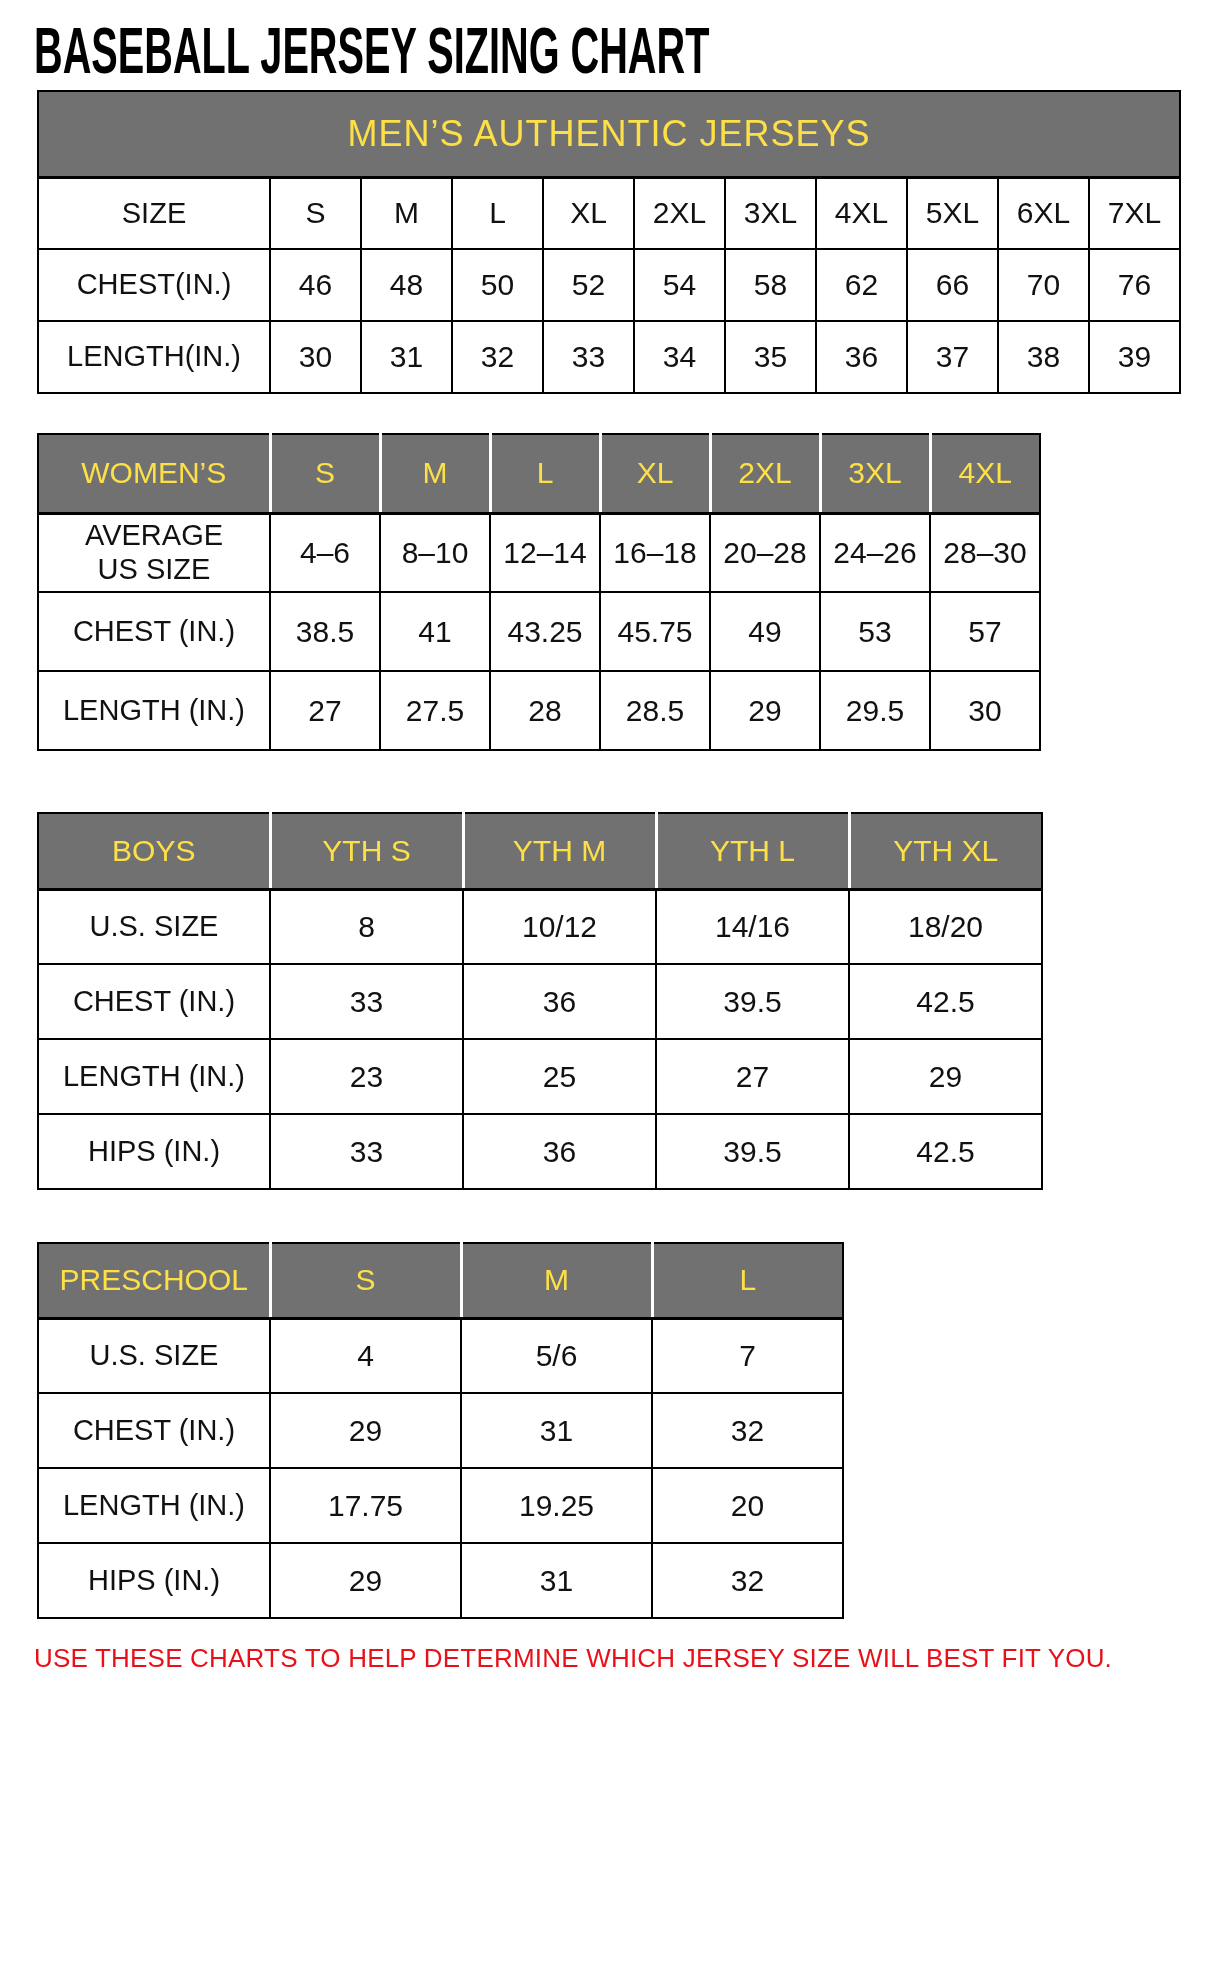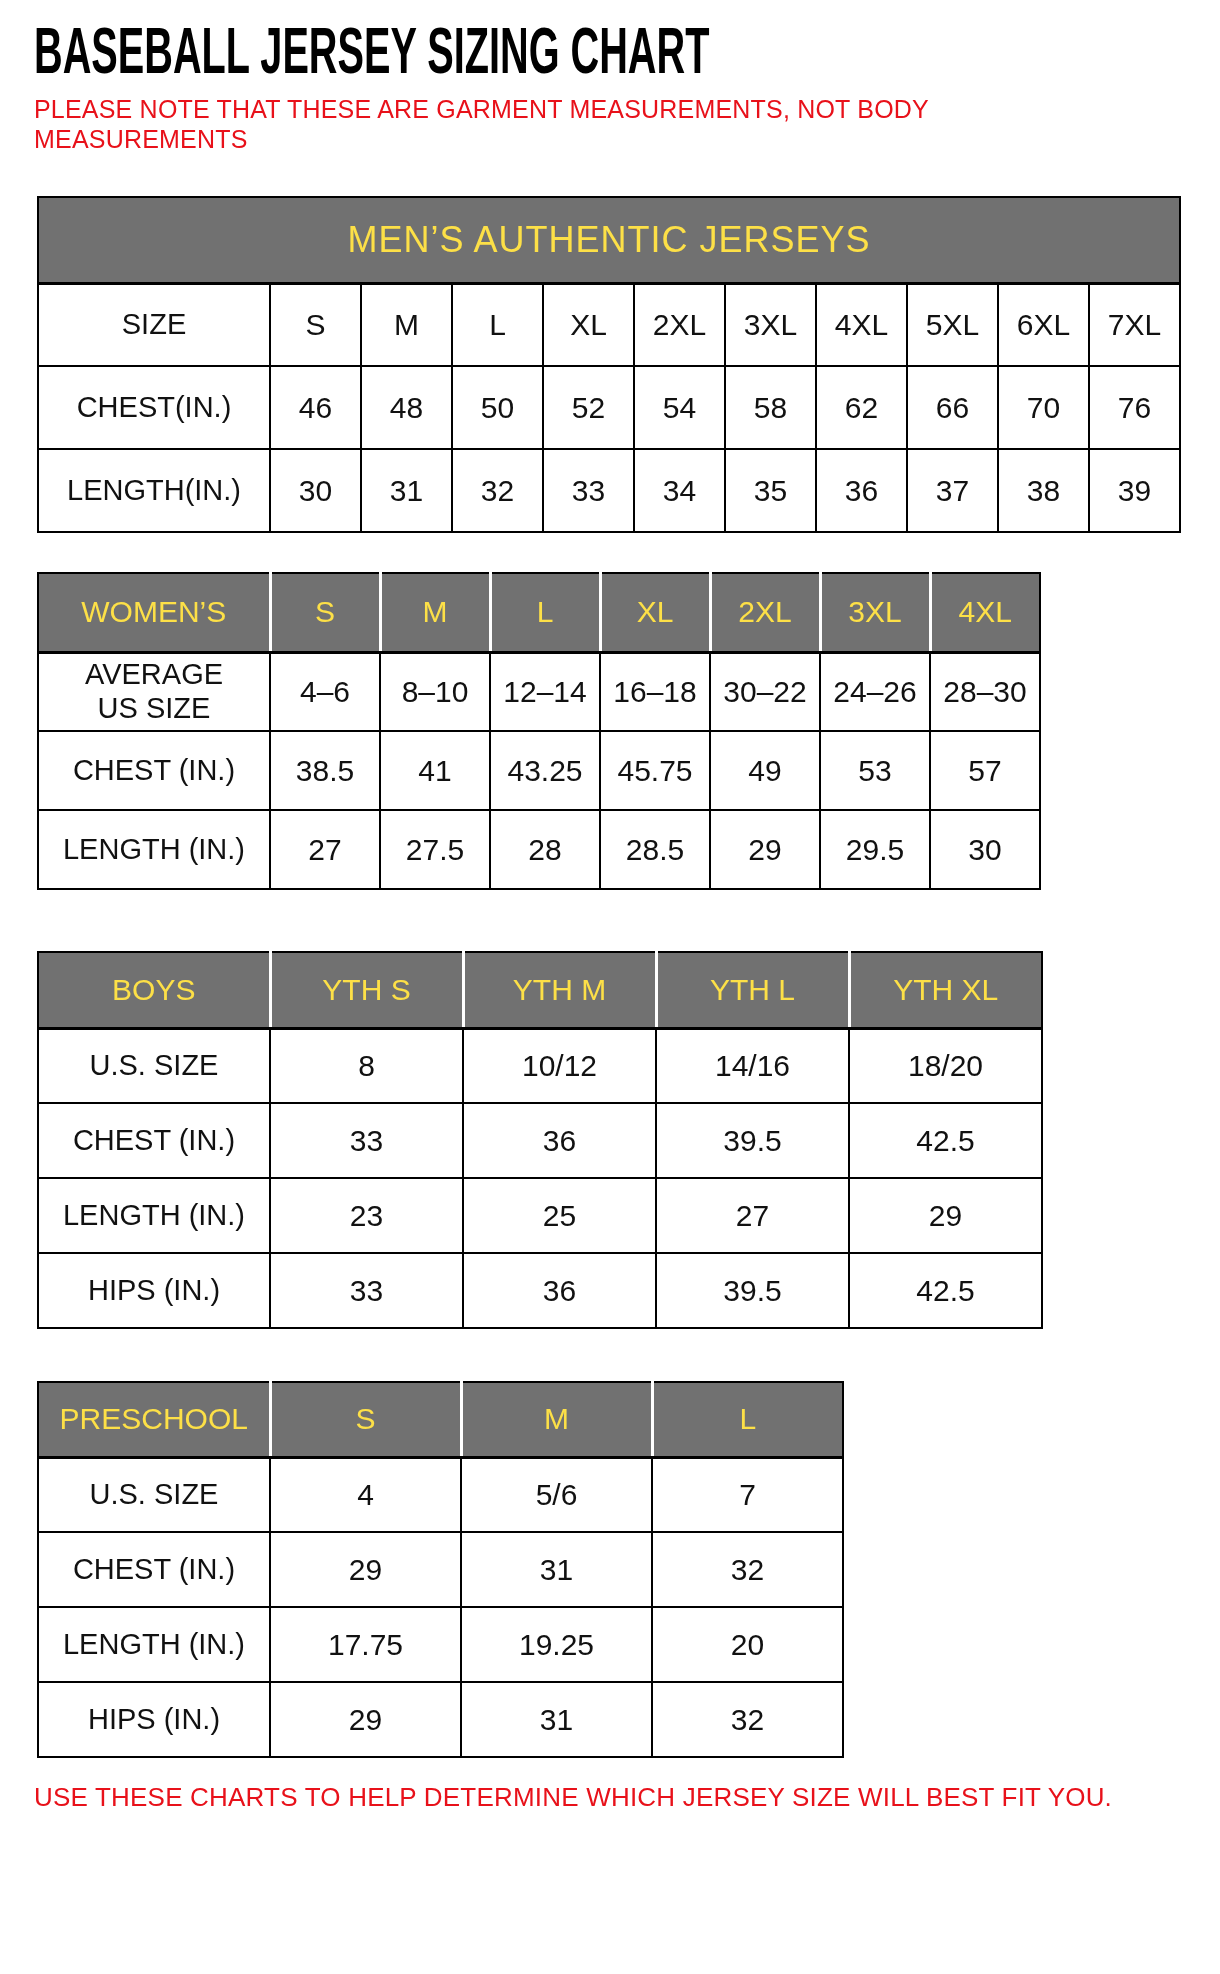--- a/index.html
+++ b/index.html
@@ -63,21 +63,21 @@
   }
   .tbl td.row-label{
     font-size:29px;
     white-space:pre-line;
     line-height:1.15;
   }
 
   .tbl-mens col.col-label{width:232px;}
   .tbl-mens col.col-val{width:91px;}
   .tbl-mens thead tr{height:86px;}
-  .tbl-mens tbody tr{height:83px;}
+  .tbl-mens tbody tr{height:72px;}
 
   .tbl-womens{margin-top:39px;}
   .tbl-womens col.col-label{width:232px;}
   .tbl-womens col.col-val{width:110px;}
   .tbl-womens thead tr{height:79px;}
   .tbl-womens tbody tr{height:79px;}
 
   .tbl-boys{margin-top:61px;}
   .tbl-boys col.col-label{width:232px;}
   .tbl-boys col.col-val{width:193px;}
@@ -88,21 +88,20 @@
   .tbl-preschool col.col-label{width:232px;}
   .tbl-preschool col.col-val{width:191px;}
   .tbl-preschool thead tr{height:75px;}
   .tbl-preschool tbody tr{height:75px;}
 </style>
 </head>
 <body style="--gray: #717171; --red: #e8111a;">
 
 <div class="page">
   <h1 class="title">BASEBALL JERSEY SIZING CHART</h1>
-  <p class="note">PLEASE NOTE THAT THESE ARE GARMENT MEASUREMENTS, NOT BODY MEASUREMENTS</p>
 
   <table class="tbl tbl-mens">
       <colgroup>
         <col class="col-label">
         <col class="col-val">
         <col class="col-val">
         <col class="col-val">
         <col class="col-val">
         <col class="col-val">
         <col class="col-val">
@@ -182,21 +181,21 @@
         </tr>
       </thead>
       <tbody>
         <tr>
           <td class="row-label">AVERAGE
 US SIZE</td>
           <td>4–6</td>
           <td>8–10</td>
           <td>12–14</td>
           <td>16–18</td>
-          <td>30–22</td>
+          <td>20–28</td>
           <td>24–26</td>
           <td>28–30</td>
         </tr>
         <tr>
           <td class="row-label">CHEST (IN.)</td>
           <td>38.5</td>
           <td>41</td>
           <td>43.25</td>
           <td>45.75</td>
           <td>49</td>

